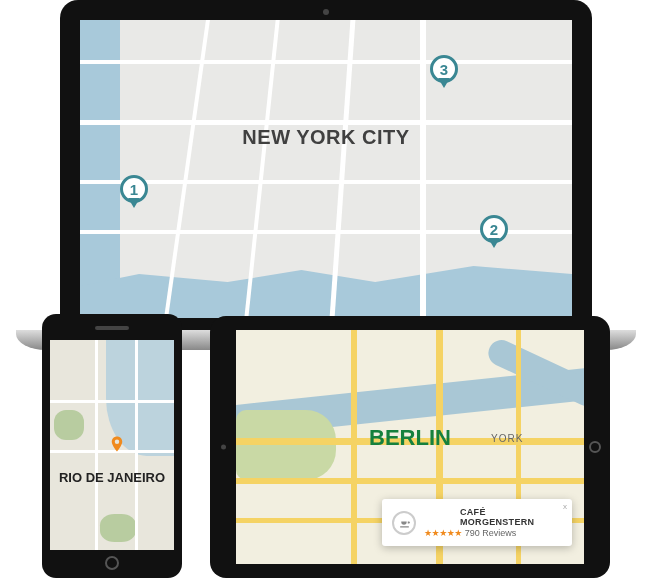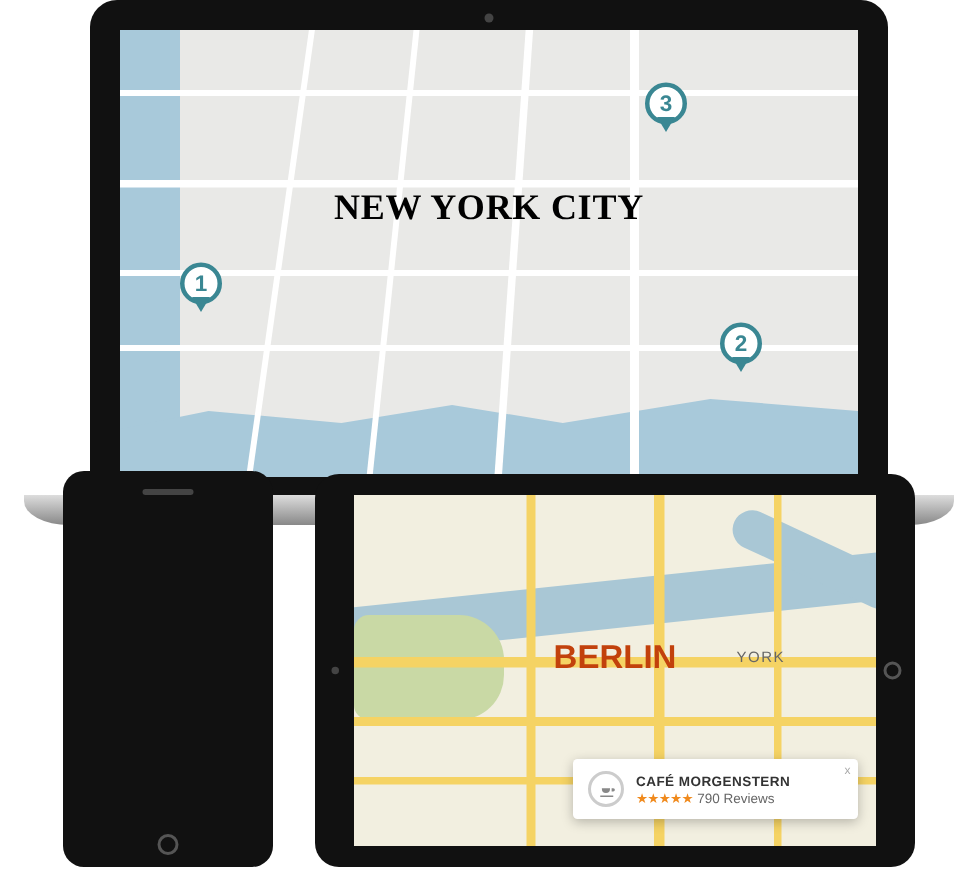--- a/index.html
+++ b/index.html
@@ -19,21 +19,21 @@
   .water-nyc-left { position:absolute; left:0; top:0; width:40px; height:100%; background:#a8c9da; }
   .road-nyc { position:absolute; background:#fff; }
   .r1 { top:0; left:105px; width:4px; height:100%; transform:skewX(-8deg);}
   .r2 { top:0; left:180px; width:4px; height:100%; transform:skewX(-6deg);}
   .r3 { top:0; left:260px; width:5px; height:100%; transform:skewX(-4deg);}
   .r4 { top:0; left:340px; width:6px; height:100%; }
   .r5 { top:40px; left:0; width:100%; height:4px; }
   .r6 { top:100px; left:0; width:100%; height:5px; }
   .r7 { top:160px; left:0; width:100%; height:4px; }
   .r8 { top:210px; left:0; width:100%; height:4px; }
-  .nyc-title { position:absolute; top:106px; left:50%; transform:translateX(-50%); font-weight:900; font-size:24px; color:#000000; letter-spacing:0.5px; white-space:nowrap;font-family:Liberation Serif, serif; }
+  .nyc-title { position:absolute; top:106px; left:50%; transform:translateX(-50%); font-weight:900; font-size:20px; color:#404040; letter-spacing:0.5px; white-space:nowrap; }
 
   .pin { position:absolute; width:28px; height:28px; border-radius:50%; background:#fff; border:3px solid #3a8793; color:#3a8793; font-weight:bold; font-size:15px; display:flex; align-items:center; justify-content:center; }
   .pin::after { content:""; position:absolute; bottom:-8px; left:50%; transform:translateX(-50%); width:0; height:0; border-left:6px solid transparent; border-right:6px solid transparent; border-top:10px solid #3a8793; }
   .pin1 { top:155px; left:40px; }
   .pin2 { top:195px; left:400px; }
   .pin3 { top:35px; left:350px; }
 
   
   .phone { position:absolute; left:42px; top:314px; width:140px; height:264px; background:#111; border-radius:14px; padding:26px 8px 28px 8px; }
   .phone-speaker { position:absolute; top:12px; left:50%; transform:translateX(-50%); width:34px; height:4px; background:#444; border-radius:3px; }
@@ -63,29 +63,29 @@
   .river-berlin { position:absolute; top:55px; left:-20px; width:420px; height:32px; background:#a9c7d5; transform:rotate(-6deg); border-radius:20px; }
   .river-berlin2 { position:absolute; top:30px; right:-20px; width:120px; height:26px; background:#a9c7d5; transform:rotate(25deg); border-radius:20px; }
   .park-berlin { position:absolute; left:0; top:80px; width:100px; height:70px; background:#c9d9a5; border-radius:10px 30px 30px 10px; }
   .bln-road { position:absolute; background:#f5d364; }
   .br1 { top:108px; left:0; width:100%; height:7px; }
   .br2 { top:148px; left:0; width:100%; height:6px; }
   .br3 { top:188px; left:0; width:100%; height:5px; }
   .br4 { top:0; left:115px; width:6px; height:100%; }
   .br5 { top:0; left:200px; width:7px; height:100%; }
   .br6 { top:0; left:280px; width:5px; height:100%; }
-  .berlin-title { position:absolute; top:95px; left:50%; transform:translateX(-50%); font-weight:900; font-size:22px; color:#c2410c; }
+  .berlin-title { position:absolute; top:95px; left:50%; transform:translateX(-50%); font-weight:900; font-size:22px; color:#15803d; }
   .mitte-label { position:absolute; top:103px; left:255px; font-size:10px; color:#666; letter-spacing:1px; }
 
   .callout { position:absolute; right:12px; bottom:18px; width:190px; background:#fff; border-radius:3px; box-shadow:0 2px 8px rgba(0,0,0,0.25); padding:8px 10px 8px 10px; display:flex; align-items:center; gap:8px; }
   .callout-close { position:absolute; top:3px; right:5px; font-size:8px; color:#aaa; cursor:pointer; }
   .callout-icon { width:24px; height:24px; border:2px solid #ccc; border-radius:50%; display:flex; align-items:center; justify-content:center; flex-shrink:0; }
   .callout-icon svg { width:13px; height:13px; }
   .callout-body { flex:1; min-width:0; }
-  .callout-title { font-size:9px; font-weight:bold; color:#333; letter-spacing:0.3px; }
+  .callout-title { font-size:9px; font-weight:bold; color:#333; letter-spacing:0.3px;margin-left:36px; }
   .callout-sub { font-size:9px; color:#666; margin-top:1px; display:flex; align-items:center; gap:3px; }
   .stars { color:#f08a1d; font-size:9px; letter-spacing:-0.5px; }
 </style>
 </head>
 <body>
 
 <div class="laptop">
   <div class="laptop-bezel">
     <div class="laptop-camera"></div>
     <div class="laptop-screen">
@@ -111,20 +111,37 @@
             <span>3</span>
           </div>
       </div>
     </div>
   </div>
   <div class="laptop-base"></div>
 </div>
 
 <div class="phone">
   <div class="phone-speaker"></div>
+  <div class="phone-screen">
+    <div class="map-rio">
+      <div class="water-rio"></div>
+      <div class="green-rio1"></div>
+      <div class="green-rio2"></div>
+      <div class="rio-road rr1"></div>
+      <div class="rio-road rr2"></div>
+      <div class="rio-road rr3"></div>
+      <div class="rio-road rr4"></div>
+      <div class="rio-pin">
+        <svg viewBox="0 0 24 24">
+            <path fill="#f08a1d" d="M12 2C8 2 5 5 5 9c0 5 7 13 7 13s7-8 7-13c0-4-3-7-7-7zm0 10a3 3 0 110-6 3 3 0 010 6z"></path>
+          </svg>
+      </div>
+      <div class="rio-title">RIO DE JANEIRO</div>
+    </div>
+  </div>
   <div class="phone-home"></div>
 </div>
 
 <div class="tablet">
   <div class="tablet-camera"></div>
   <div class="tablet-screen">
     <div class="map-berlin">
       <div class="river-berlin"></div>
       <div class="river-berlin2"></div>
       <div class="park-berlin"></div>

